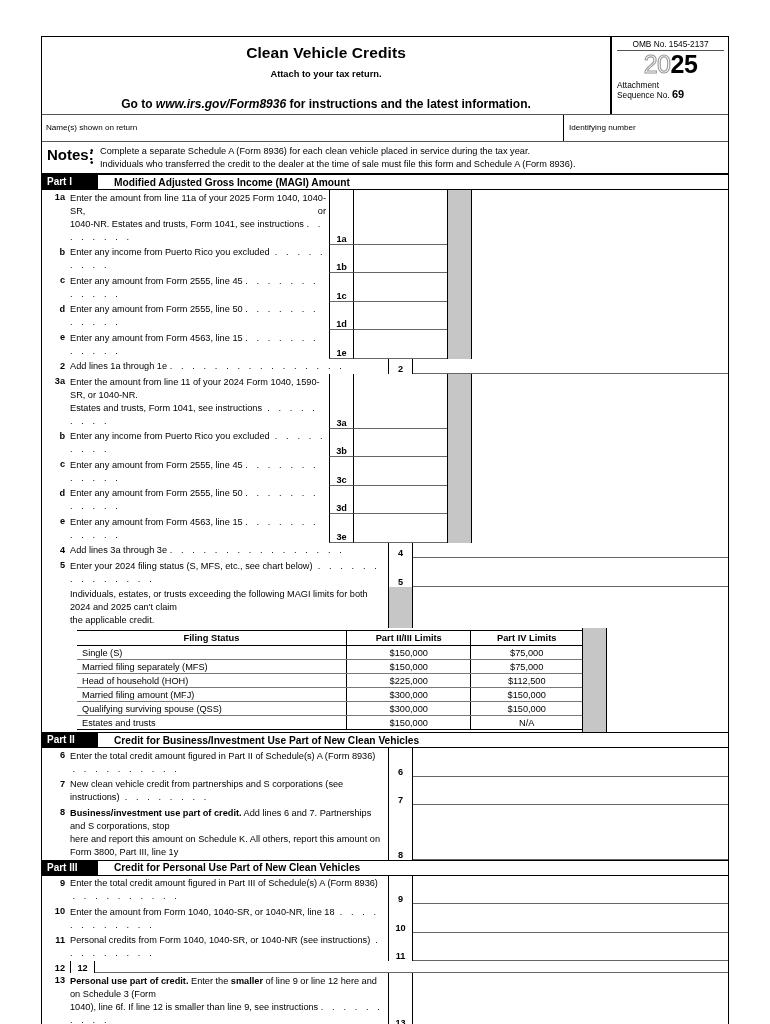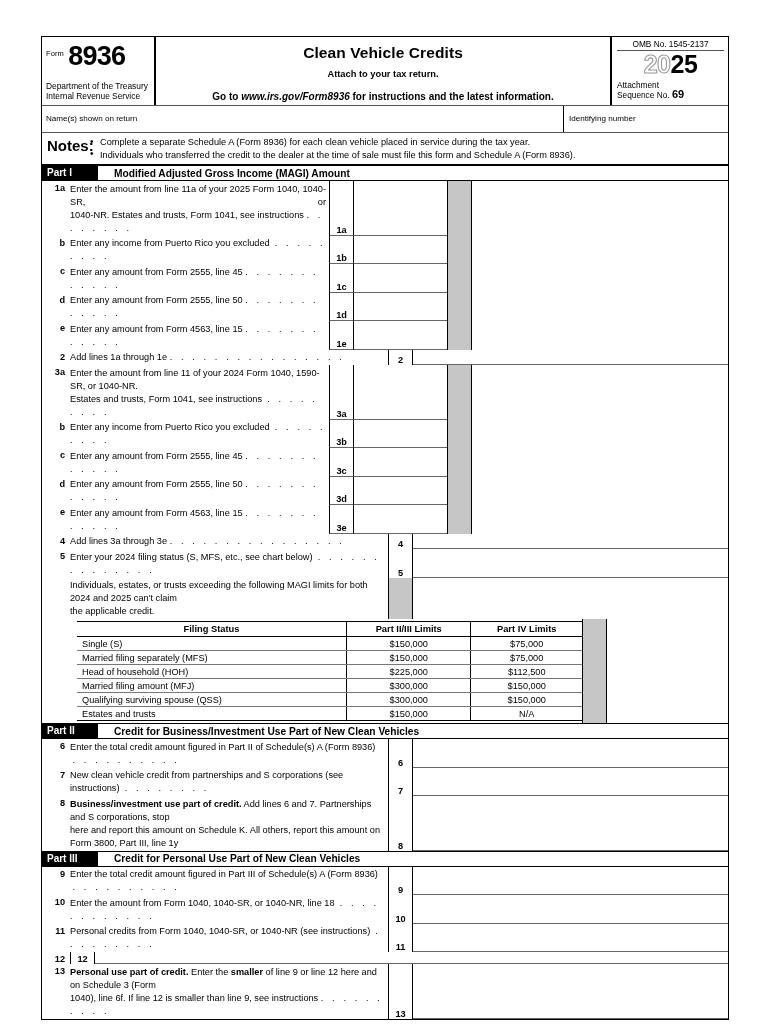--- a/index.html
+++ b/index.html
@@ -30,26 +30,26 @@
   .hdr-mid{flex:1;box-sizing:border-box;padding:5px 4px 3px 4px;text-align:center;border-right:2px solid #000;}
   .hdr-right{width:116px;box-sizing:border-box;padding:2px 4px 1px 5px;}
 
   .formlbl{font-size:7.5px;letter-spacing:.1px;vertical-align:9px;}
   .formno{font-size:27px;font-weight:bold;letter-spacing:-0.8px;line-height:26px;}
   .formno-row{white-space:nowrap;line-height:27px;margin-top:-1px;}
   .dept{font-size:8.4px;line-height:9.6px;margin-top:9px;}
 
   .title{font-size:15.5px;font-weight:bold;letter-spacing:.1px;margin-top:2px;}
   .subt{font-size:9.3px;font-weight:bold;margin-top:7px;}
-  .subt2{font-size:10px;font-weight:bold;margin-top:12px;}
+  .subt2{font-size:12px;font-weight:bold;margin-top:18px;}
   .ital{font-style:italic;}
 
   .omb{font-size:8.3px;text-align:center;padding-bottom:1px;border-bottom:1.5px solid #555;}
   .yr{text-align:center;line-height:25px;margin-top:1px;white-space:nowrap;}
-  .yr .y1{font-size:25px;font-weight:bold;color:#ffffff;
+  .yr .y1{font-size:25px;font-weight:normal;color:#ffffff;
           -webkit-text-stroke:1.1px #9a9a9a;letter-spacing:-0.5px;}
   .yr .y2{font-size:25px;font-weight:bold;color:#000;letter-spacing:-0.5px;}
   .attach{font-size:8.3px;line-height:9.4px;margin-top:1px;}
   .attach b{font-size:11px;}
 
   
   .namerow{display:flex;border-bottom:1.5px solid #555;height:26px;}
   .namecell{width:522px;box-sizing:border-box;padding:1px 4px;border-right:1px solid #000;}
   .idcell{flex:1;box-sizing:border-box;padding:1px 5px;}
   .tinylbl{font-size:8.1px;}
@@ -103,30 +103,20 @@
   .magitable .vsep{border-left:1px solid #000;}
   .magitable tr:last-child td{border-bottom:1.5px solid #000;}
 </style>
 </head>
 <body>
 
 <div class="page">
 <div class="form">
 
   <div class="hdr">
-    <div class="hdr-left">
-      <div class="formno-row">
-        <span class="formlbl">Form</span>
-        <span class="formno">8936</span>
-      </div>
-      <div class="dept">
-        <div>Department of the Treasury</div>
-        <div>Internal Revenue Service</div>
-      </div>
-    </div>
 
     <div class="hdr-mid">
       <div class="title">Clean Vehicle Credits</div>
       <div class="subt">Attach to your tax return.</div>
       <div class="subt2">
         <span>Go to </span><span class="ital">www.irs.gov/Form8936</span><span> for instructions and the latest information.</span>
       </div>
     </div>
 
     <div class="hdr-right">

